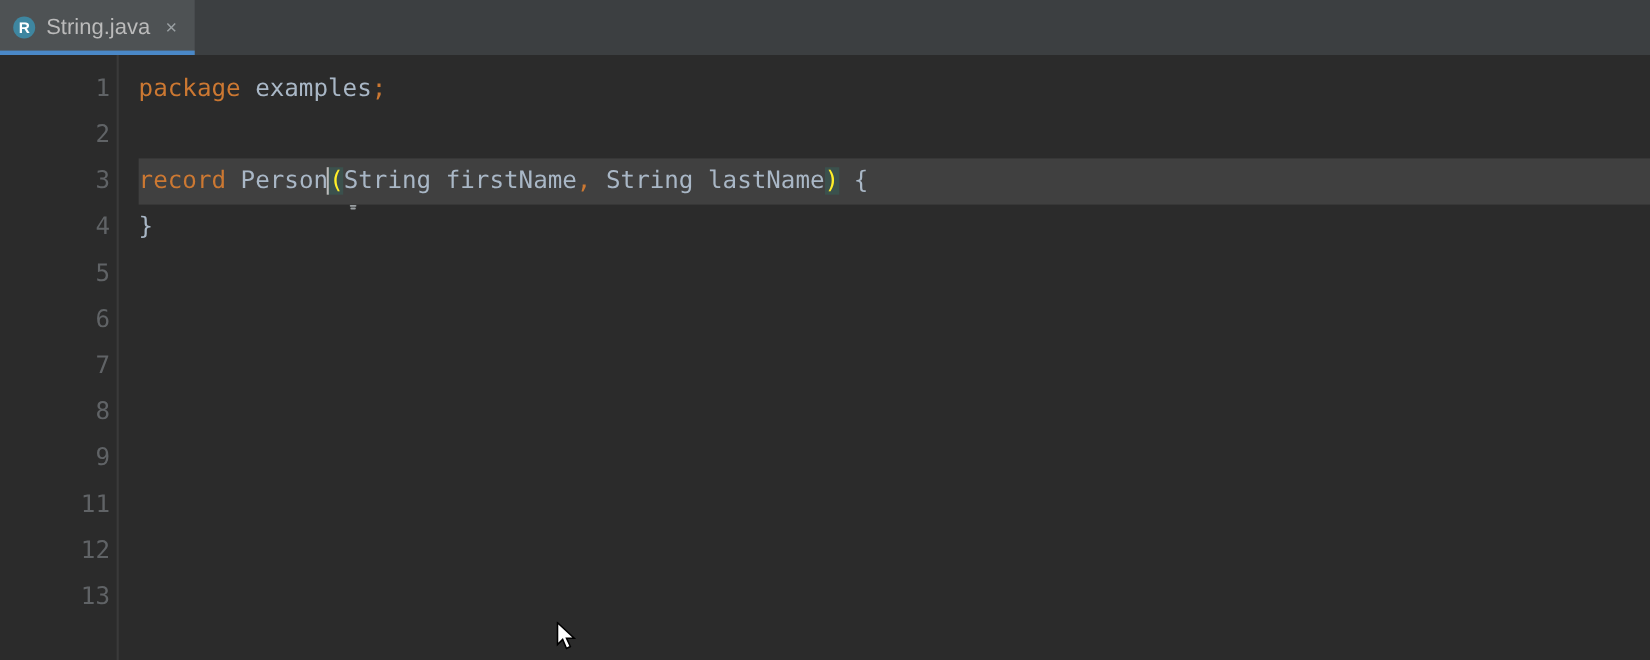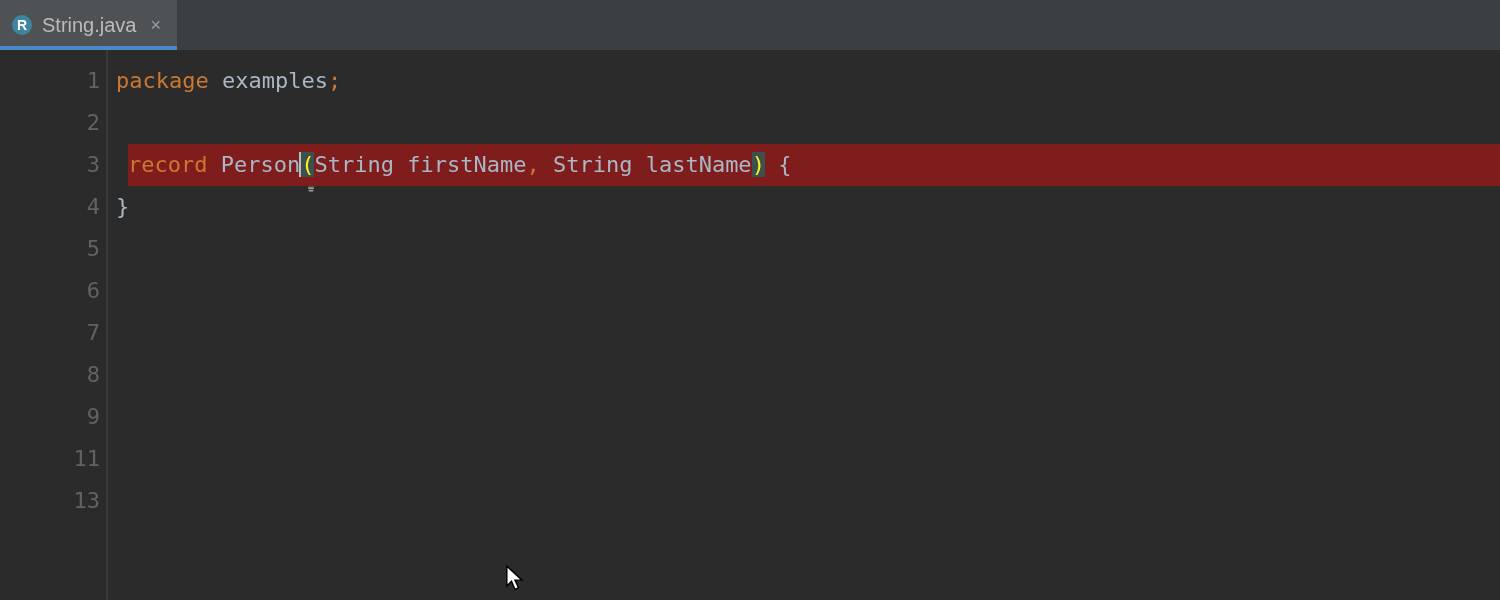--- a/index.html
+++ b/index.html
@@ -86,33 +86,32 @@
   .gutter-bulb {
     position: absolute;
     right: 6px;
     top: 50%;
     transform: translateY(-50%);
   }
 
   .code {
     flex: 1;
     padding-top: 10px;
-    padding-left: 8px;
+    padding-left: 18px;
     position: relative;
     border-radius: 26px;
   }
   .line {
     height: 42px;
     line-height: 42px;
     white-space: pre;
     position: relative;
   }
   .line.current {
-    background: #7f1d1d;
-    margin-left: 12px;
+    background: #404040;
   }
   .line.current::before {
     content: "";
     position: absolute;
     left: 0; right: 0; top: 0; bottom: 0;
     background: #323232;
     z-index: -1;
   }
 
   
@@ -151,20 +150,21 @@
       <span class="gutter-line">2</span>
     </div>
     <div class="gutter-row"><span class="gutter-line">3</span></div>
     <div class="gutter-row"><span class="gutter-line">4</span></div>
     <div class="gutter-row"><span class="gutter-line">5</span></div>
     <div class="gutter-row"><span class="gutter-line">6</span></div>
     <div class="gutter-row"><span class="gutter-line">7</span></div>
     <div class="gutter-row"><span class="gutter-line">8</span></div>
     <div class="gutter-row"><span class="gutter-line">9</span></div>
     <div class="gutter-row"><span class="gutter-line">11</span></div>
+    <div class="gutter-row"><span class="gutter-line">12</span></div>
     <div class="gutter-row"><span class="gutter-line">13</span></div>
   </div>
 
   <div class="code">
 
     <div class="line"><span class="kw">package</span><span> </span><span class="id">examples</span><span class="sc">;</span></div>
 
     <div class="line">
       <span style="display:inline-block;width:20px;"></span>
       <span class="gutter-bulb" style="position:static;display:inline-block;vertical-align:middle;">

